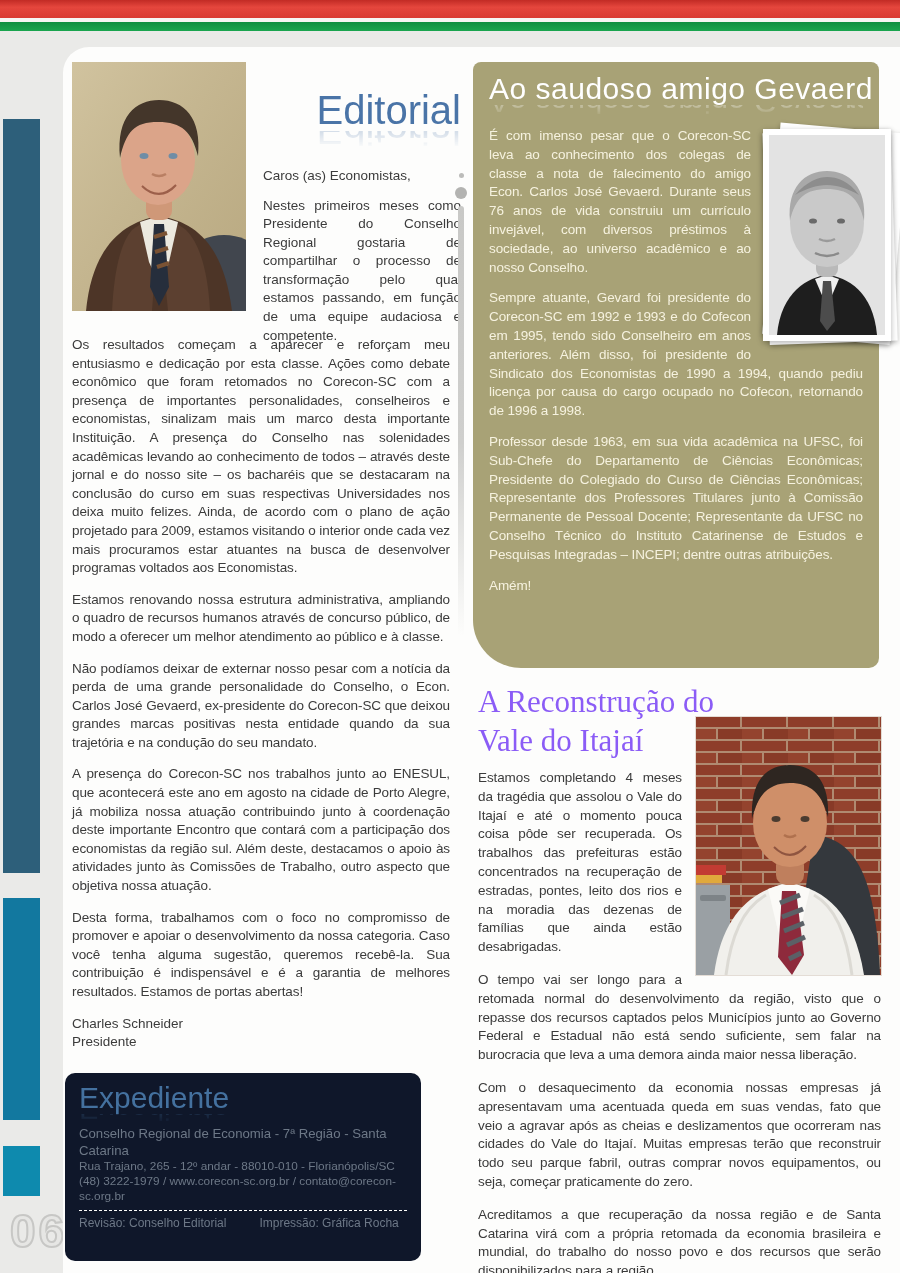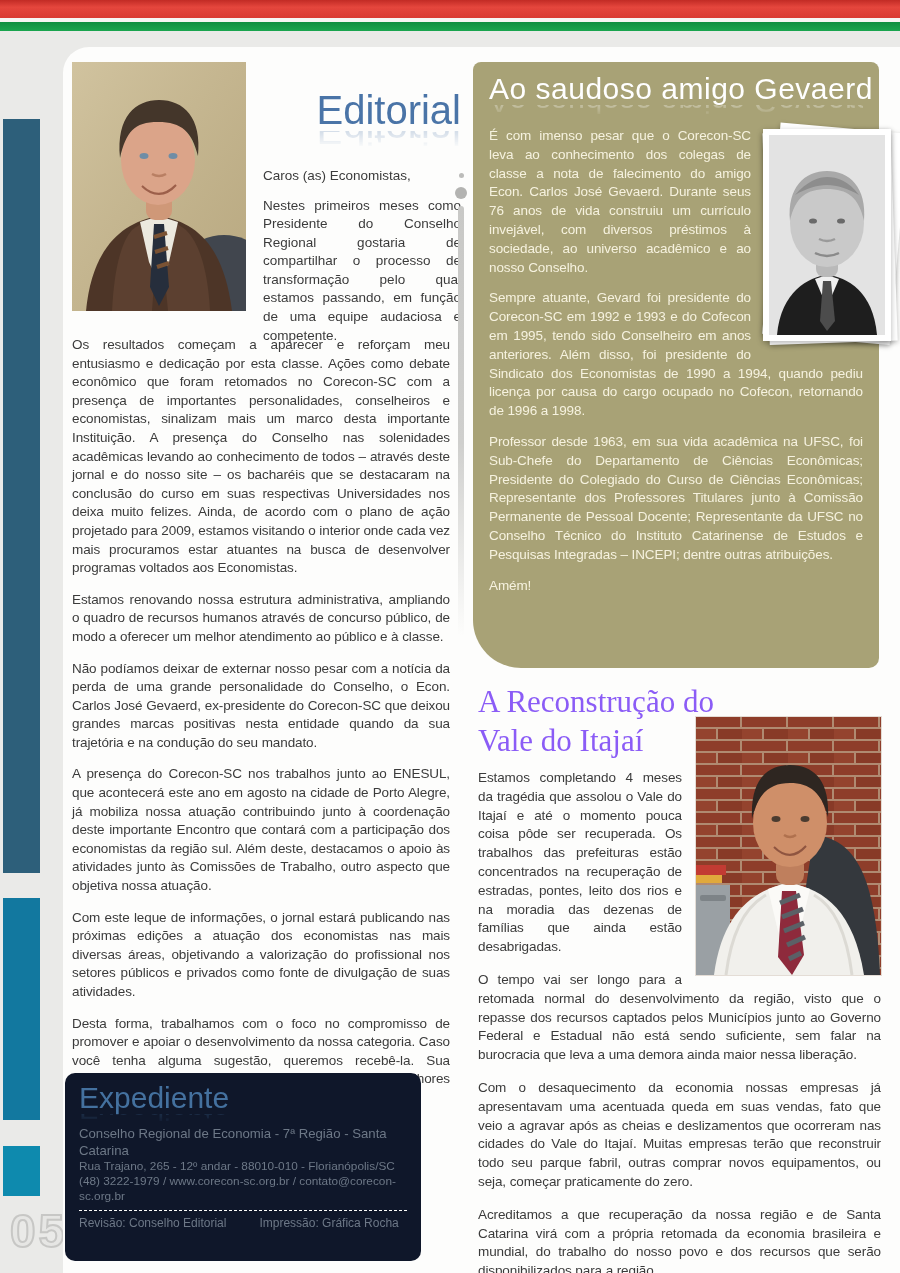--- a/index.html
+++ b/index.html
@@ -112,21 +112,21 @@
 <body>
 
 <div class="stripe-red"></div>
 <div class="stripe-white"></div>
 <div class="stripe-green"></div>
 
 <div class="bar bar1"></div>
 <div class="bar bar2"></div>
 <div class="bar bar3"></div>
 
-<div class="pagenum">05</div>
+<div class="pagenum">06</div>
 
 <div class="card">
 
   <div class="ed-photo">
     <svg width="174" height="249" viewBox="0 0 174 249" xmlns="http://www.w3.org/2000/svg">
       <rect width="174" height="249" fill="#c9ba94"></rect>
       <rect width="174" height="249" fill="url(#edg)"></rect>
       <defs>
         <linearGradient id="edg" x1="0" y1="0" x2="1" y2="1">
           <stop offset="0" stop-color="#d6c9a6" stop-opacity=".6"></stop>
@@ -155,21 +155,20 @@
     <div class="ed-title refl">Editorial</div>
     <p class="salut">Caros (as) Economistas,</p>
     <p class="intro">Nestes primeiros meses como Presidente do Conselho Regional gostaria de compartilhar o processo de transformação pelo qual estamos passando, em função de uma equipe audaciosa e competente.</p>
   </div>
 
   <div class="ed-body">
     <p class="just">Os resultados começam a aparecer e reforçam meu entusiasmo e dedicação por esta classe. Ações como debate econômico que foram retomados no Corecon-SC com a presença de importantes personalidades, conselheiros e economistas, sinalizam mais um marco desta importante Instituição. A presença do Conselho nas solenidades acadêmicas levando ao conhecimento de todos – através deste jornal e do nosso site – os bacharéis que se destacaram na conclusão do curso em suas respectivas Universidades nos deixa muito felizes. Ainda, de acordo com o plano de ação projetado para 2009, estamos visitando o interior onde cada vez mais procuramos estar atuantes na busca de desenvolver programas voltados aos Economistas.</p>
     <p class="just">Estamos renovando nossa estrutura administrativa, ampliando o quadro de recursos humanos através de concurso público, de modo a oferecer um melhor atendimento ao público e à classe.</p>
     <p class="just">Não podíamos deixar de externar nosso pesar com a notícia da perda de uma grande personalidade do Conselho, o Econ. Carlos José Gevaerd, ex-presidente do Corecon-SC que deixou grandes marcas positivas nesta entidade quando da sua trajetória e na condução do seu mandato.</p>
     <p class="just">A presença do Corecon-SC nos trabalhos junto ao ENESUL, que acontecerá este ano em agosto na cidade de Porto Alegre, já mobiliza nossa atuação contribuindo junto à coordenação deste importante Encontro que contará com a participação dos economistas da região sul. Além deste, destacamos o apoio às atividades junto às Comissões de Trabalho, outro aspecto que objetiva nossa atuação.</p>
-    <p class="just">Com este leque de informações, o jornal estará publicando nas próximas edições a atuação dos economistas nas mais diversas áreas, objetivando a valorização do profissional nos setores públicos e privados como fonte de divulgação de suas atividades.</p>
     <p class="just">Desta forma, trabalhamos com o foco no compromisso de promover e apoiar o desenvolvimento da nossa categoria. Caso você tenha alguma sugestão, queremos recebê-la. Sua contribuição é indispensável e é a garantia de melhores resultados. Estamos de portas abertas!</p>
     <p class="sig-name">Charles Schneider</p>
     <p class="sig-role">Presidente</p>
   </div>
 
   <div class="divider-dots">
     <span class="d1"></span>
     <span class="d2"></span>
     <span class="dline"></span>
   </div>

